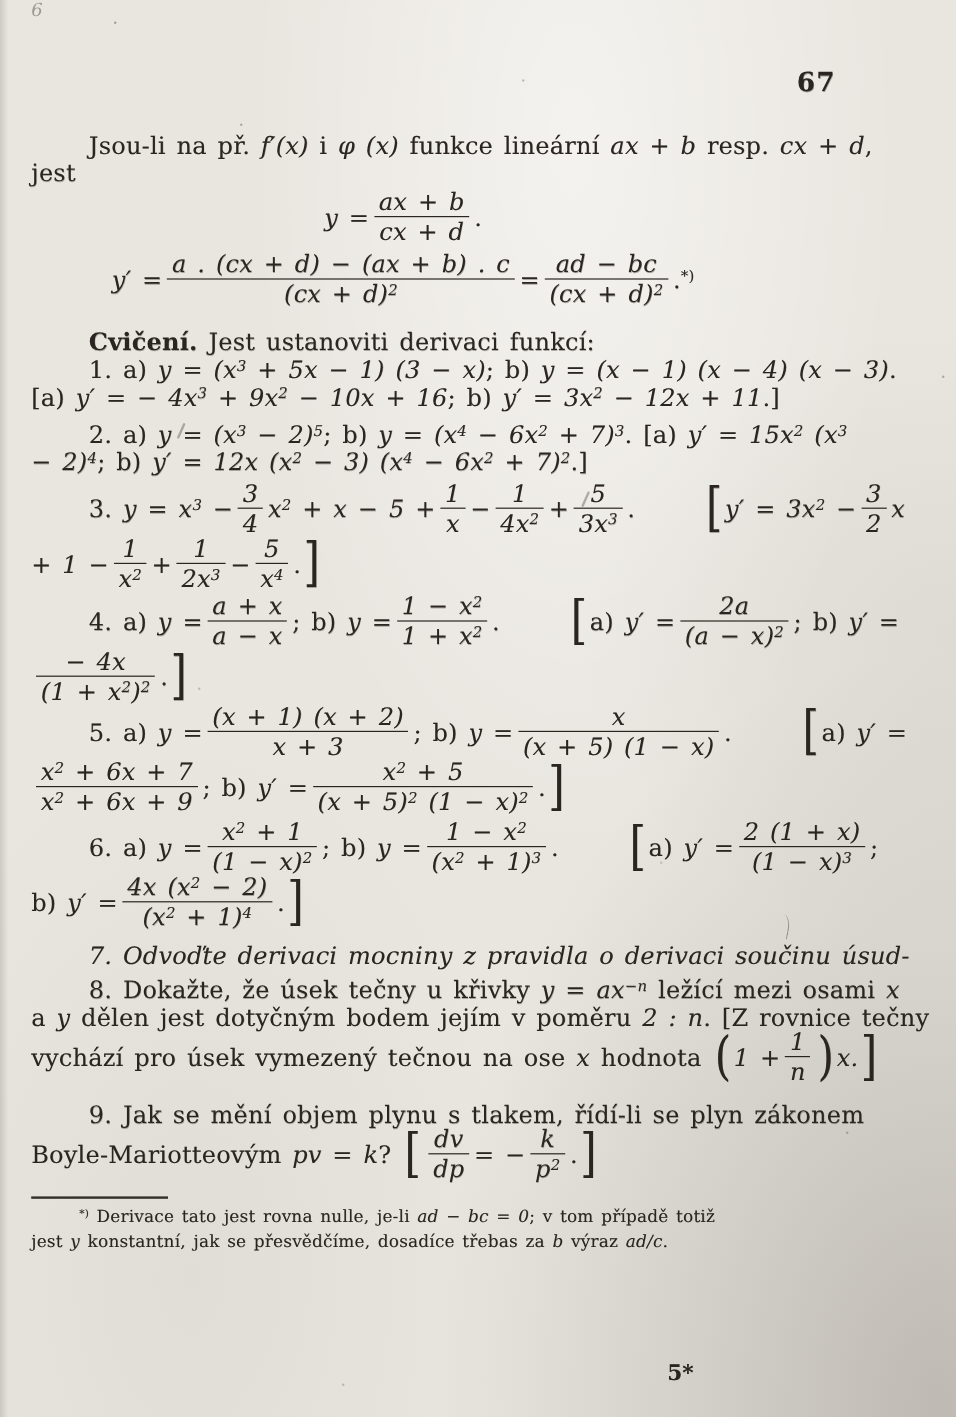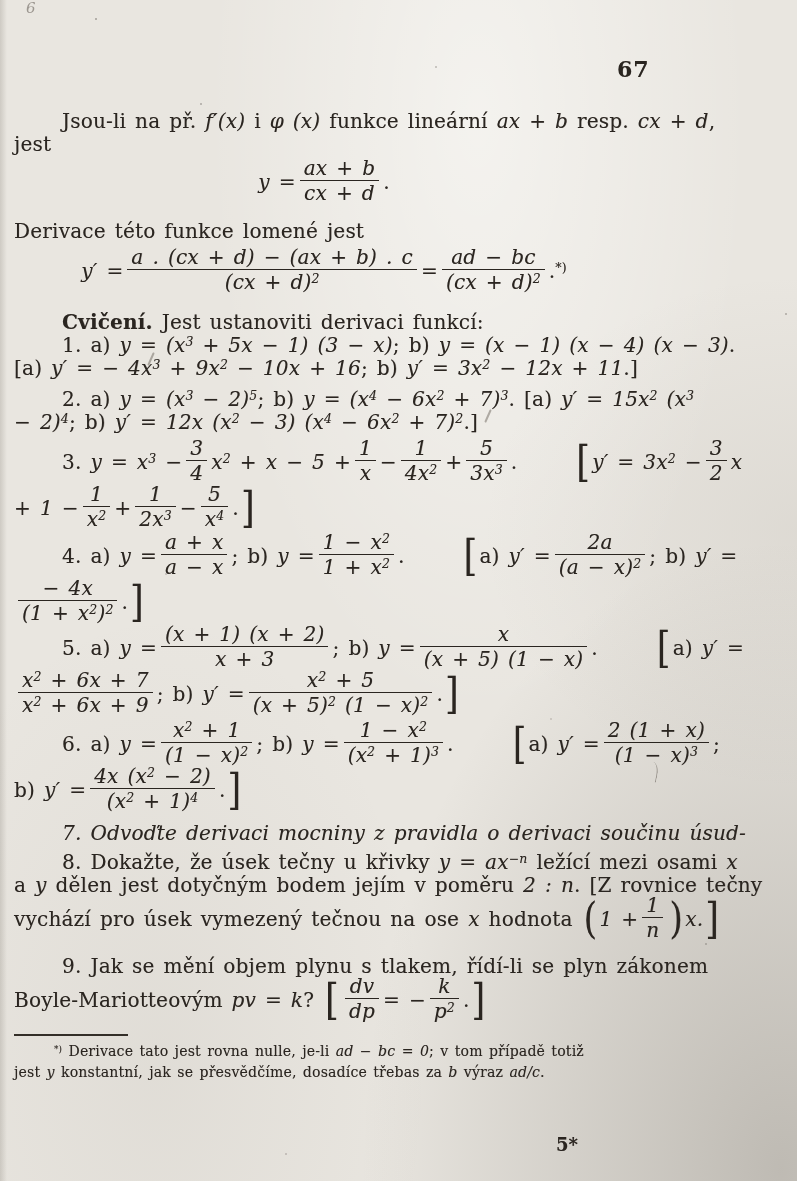--- a/index.html
+++ b/index.html
@@ -8,35 +8,35 @@
     position:relative;width:797px;height:1181px;overflow:hidden;
     color:#2a2520;
     background:
       linear-gradient(90deg, rgba(110,104,94,.22) 0px, rgba(110,104,94,0) 7px),
       radial-gradient(ellipse at 98% 99%, rgba(92,86,76,.30), rgba(92,86,76,0) 38%),
       radial-gradient(ellipse at 100% 45%, rgba(120,112,100,.10), rgba(120,112,100,0) 28%),
       radial-gradient(ellipse at 20% 90%, rgba(120,112,100,.08), rgba(120,112,100,0) 30%),
       radial-gradient(ellipse at 60% 10%, rgba(255,255,253,.5), rgba(255,255,253,0) 40%),
       #e9e6e0;
   }
-  .content{position:absolute;top:110px;left:14px;width:736px;}
+  .content{position:absolute;top:110px;left:26px;width:736px;}
   .ln{font-size:20px;line-height:23px;white-space:nowrap;word-spacing:.12em;letter-spacing:.2px;
       text-shadow:.3px .3px .4px rgba(45,38,32,.35);}
   .indent{text-indent:48px;}
   .center{width:620px;text-align:center;text-indent:0;}
   .fnote{font-size:14px;line-height:21px;}
   .fnote.indent{text-indent:40px;}
   .it{font-style:italic;}
   .bf{font-weight:bold;}
   sup{font-size:.62em;line-height:0;vertical-align:baseline;position:relative;top:-.48em;}
   .frac{display:inline-block;text-align:center;vertical-align:middle;margin:0 4px;position:relative;top:-2px;font-style:italic;white-space:nowrap;}
   .frac .num{display:block;padding:0 4px 1px;line-height:21px;text-indent:0;}
   .frac .den{display:block;border-top:1.6px solid currentColor;padding:1px 4px 0;line-height:22px;text-indent:0;}
   .big{font-size:175%;font-style:normal;display:inline-block;vertical-align:middle;transform:scaleY(1.25);margin:0 2px;position:relative;top:-2px;font-weight:300;}
-  .page-number{position:absolute;top:56px;left:617px;font-size:22px;font-weight:bold;letter-spacing:1px;text-shadow:.3px .3px .4px rgba(45,38,32,.4);}
+  .page-number{position:absolute;top:56px;left:664px;font-size:22px;font-weight:bold;letter-spacing:1px;text-shadow:.3px .3px .4px rgba(45,38,32,.4);}
   .signature{position:absolute;top:1134px;left:556px;font-size:18px;font-weight:bold;text-shadow:.3px .3px .4px rgba(45,38,32,.4);}
   .pencil{position:absolute;top:-1px;left:26px;font-size:15px;font-style:italic;color:rgba(92,86,78,.55);}
   .fnrule{width:114px;border:0;border-top:2px solid #332e28;margin:10px 0 5px 0;}
   .check{position:absolute;width:2px;height:14px;background:rgba(95,88,80,.45);transform:rotate(24deg);border-radius:1px;}
   .stray{position:absolute;width:9px;height:20px;border-right:1.6px solid rgba(80,74,66,.5);border-radius:0 70% 0 60%;transform:rotate(12deg);}
   .speck{position:absolute;width:2px;height:2px;border-radius:50%;background:rgba(58,52,46,.4);
     box-shadow:105px 85px 0 rgba(58,52,46,.35), 340px 48px 0 rgba(58,52,46,.3),
                690px 295px 0 rgba(58,52,46,.35), 610px 925px 0 rgba(58,52,46,.3),
                70px 555px 0 rgba(58,52,46,.25), 730px 1070px 0 rgba(58,52,46,.35),
                190px 1135px 0 rgba(58,52,46,.25), 455px 700px 0 rgba(58,52,46,.2);}
@@ -47,21 +47,20 @@
 <div class="page">
 
   <span class="pencil">6</span>
   <span class="page-number">67</span>
 
   <div class="content">
 
     <div class="ln indent"><span class="rm">Jsou-li na př. </span><span class="it">f′(x)</span><span class="rm"> i </span><span class="it">φ (x)</span><span class="rm"> funkce lineární </span><span class="it">ax + b</span><span class="rm"> resp. </span><span class="it">cx + d</span><span class="rm">,</span></div>
     <div class="ln"><span class="rm">jest</span></div>
     <div class="ln center" style="margin-top:4px;"><span class="it">y =</span><span class="frac"><span class="num">ax + b</span><span class="den">cx + d</span></span><span class="rm">.</span></div>
-    <div class="ln" style="margin-top:14px;"><span class="rm">Derivace této funkce lomené jest</span></div>
     <div class="ln center" style="margin-top:6px;"><span class="it">y′ =</span><span class="frac"><span class="num">a . (cx + d) − (ax + b) . c</span><span class="den">(cx + d)<sup>2</sup></span></span><span class="it">=</span><span class="frac"><span class="num">ad − bc</span><span class="den">(cx + d)<sup>2</sup></span></span><span class="rm">.</span><sup>*)</sup></div>
 
     <div class="ln indent" style="margin-top:16px;"><span class="bf">Cvičení.</span><span class="rm"> Jest ustanoviti derivaci funkcí:</span></div>
 
     <div class="ln indent"><span class="rm">1. a) </span><span class="it">y = (x<sup>3</sup> + 5x − 1) (3 − x)</span><span class="rm">;  b) </span><span class="it">y = (x − 1) (x − 4) (x − 3)</span><span class="rm">.</span></div>
     <div class="ln"><span class="rm">[a) </span><span class="it">y′ = − 4x<sup>3</sup> + 9x<sup>2</sup> − 10x + 16</span><span class="rm">; b) </span><span class="it">y′ = 3x<sup>2</sup> − 12x + 11</span><span class="rm">.]</span></div>
 
     <div class="ln indent" style="margin-top:8px;"><span class="rm">2. a) </span><span class="it">y = (x<sup>3</sup> − 2)<sup>5</sup></span><span class="rm">; b) </span><span class="it">y = (x<sup>4</sup> − 6x<sup>2</sup> + 7)<sup>3</sup></span><span class="rm">. [a) </span><span class="it">y′ = 15x<sup>2</sup> (x<sup>3</sup></span></div>
     <div class="ln"><span class="it">− 2)<sup>4</sup></span><span class="rm">; b) </span><span class="it">y′ = 12x (x<sup>2</sup> − 3) (x<sup>4</sup> − 6x<sup>2</sup> + 7)<sup>2</sup></span><span class="rm">.]</span></div>
 

